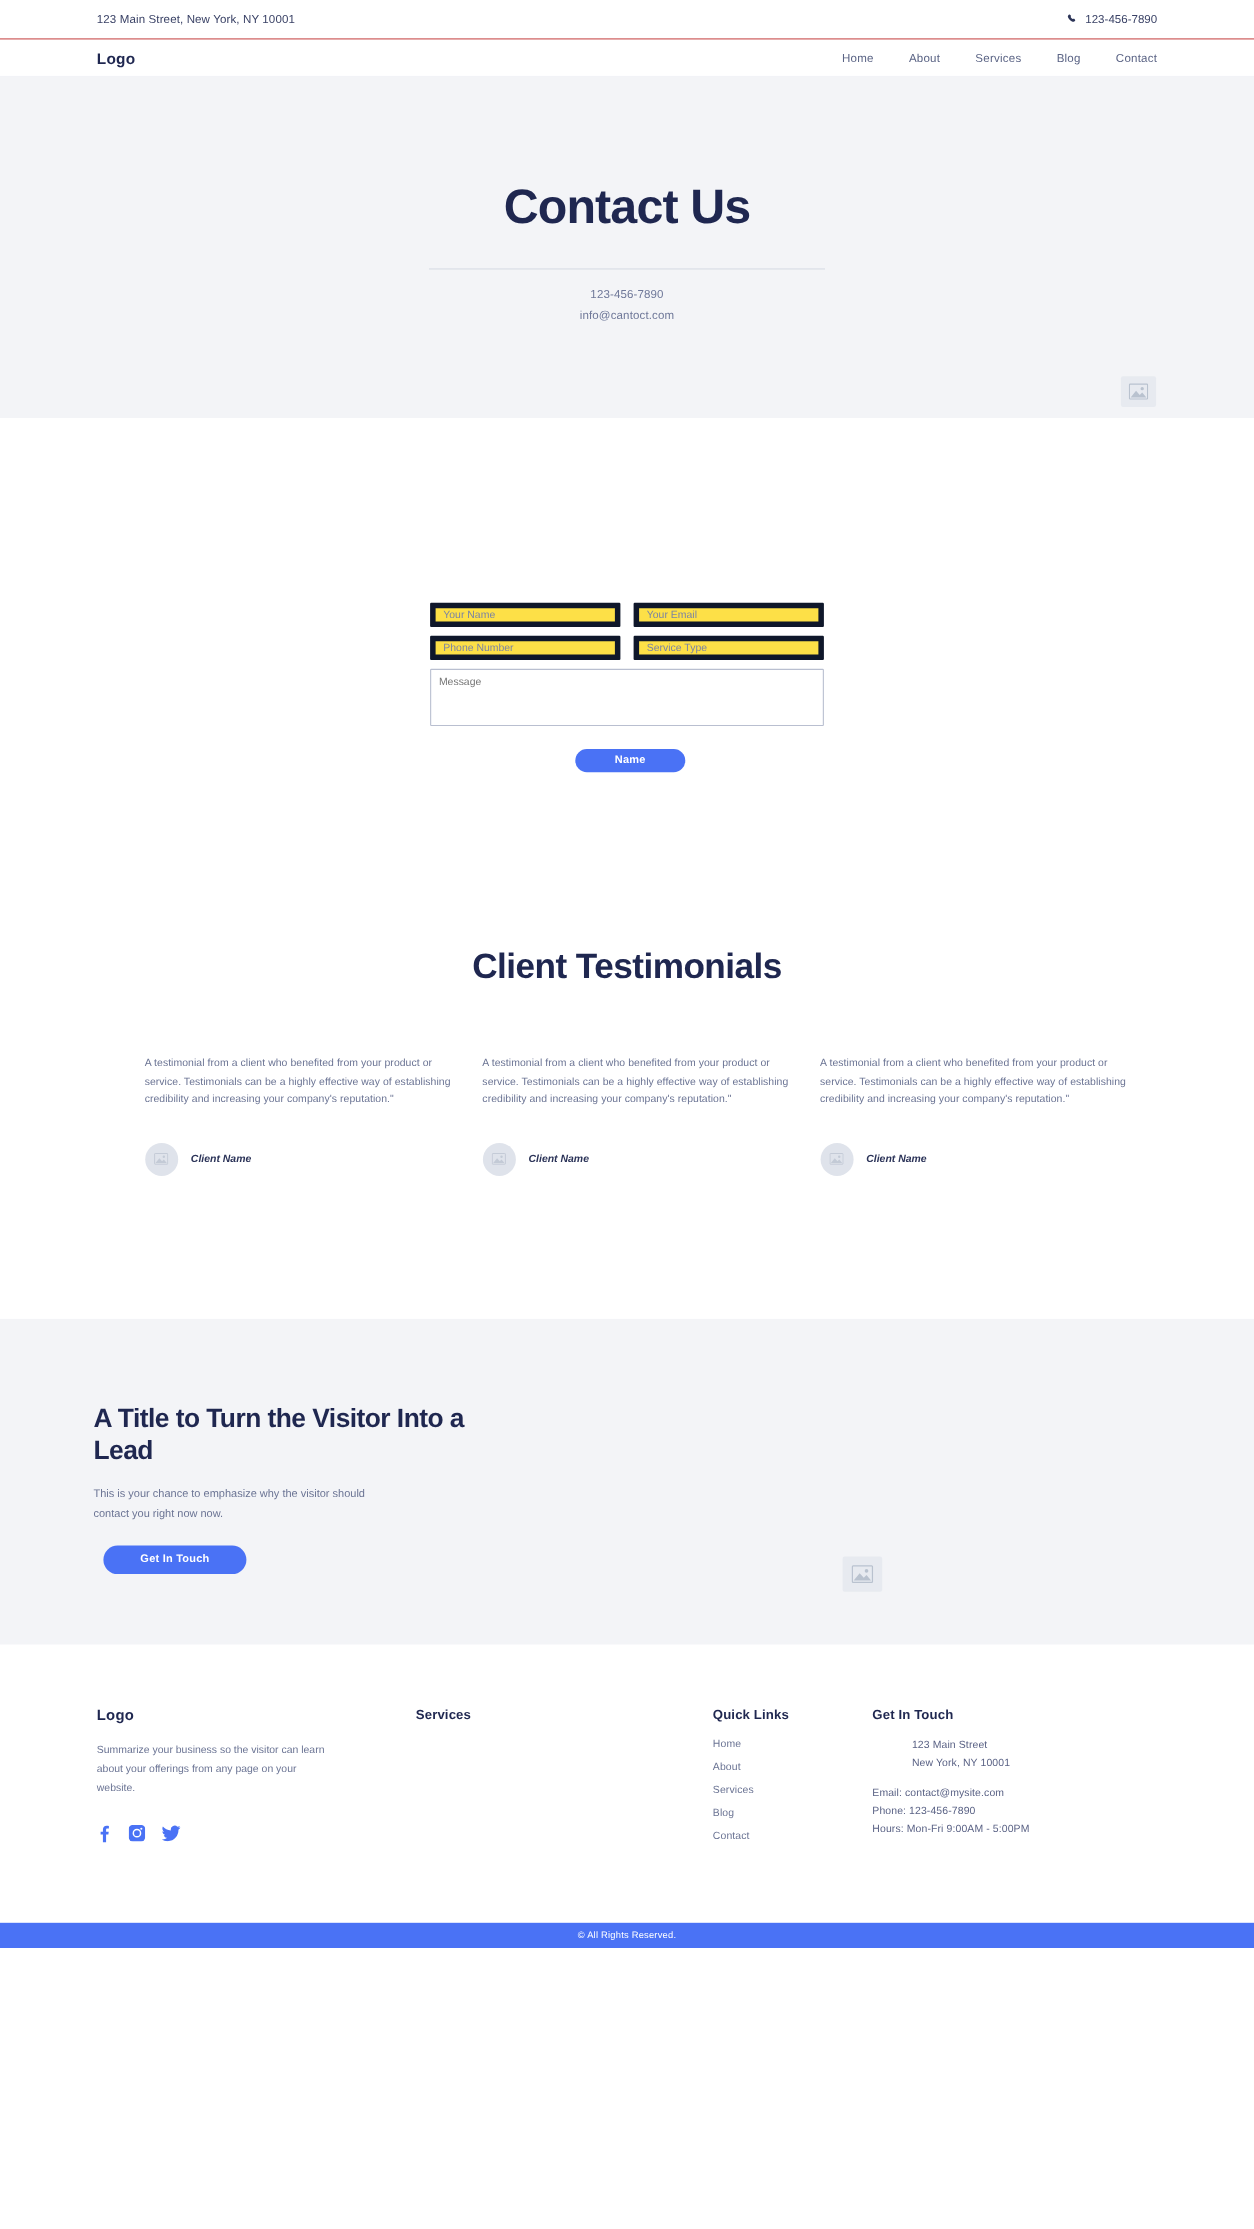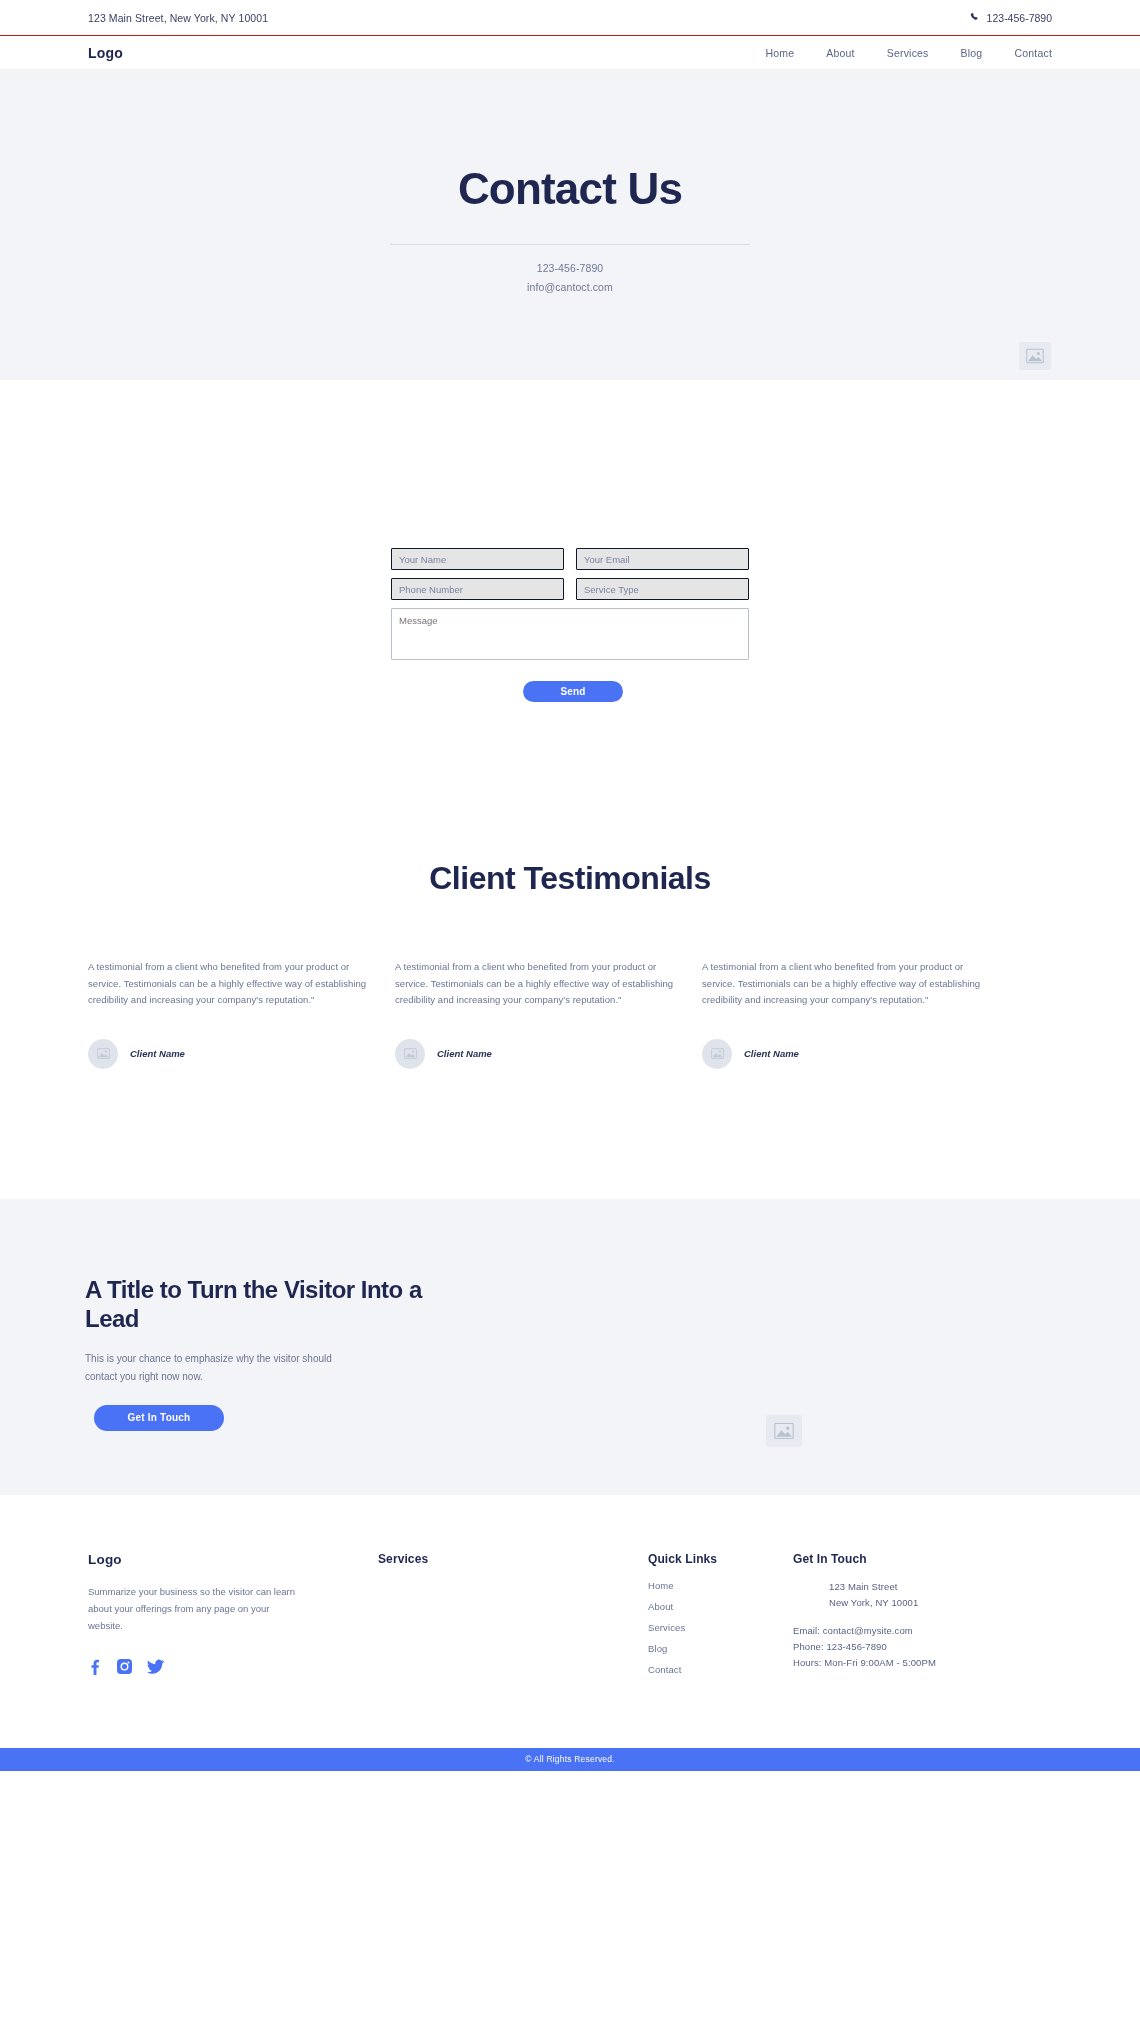--- a/index.html
+++ b/index.html
@@ -134,22 +134,22 @@
     margin: 30px auto 0 auto;
   }
   .form-row {
     display: flex;
     gap: 12px;
     margin-bottom: 8px;
   }
   .field {
     flex: 1;
     height: 22px;
-    border: 1px solid #0f172a;
-    background: #e5e5e5;
+    border: 5px solid #0f172a;
+    background: #fde047;
     font-family: "Liberation Sans", sans-serif;
     font-size: 9.5px;
     color: #6f7899;
     padding: 0 7px;
     border-radius: 1px;
     outline: none;
   }
   .field::placeholder { color: #7b84a3; }
   .field-msg {
     width: 100%;
@@ -198,20 +198,21 @@
     font-size: 32px;
     font-weight: bold;
     color: #1f2750;
     letter-spacing: -.5px;
   }
   .testimonial-grid {
     display: flex;
     gap: 0;
     margin-top: 62px;
     padding: 0 70px 0 88px;
+    justify-content: center;
   }
   .testimonial {
     width: 281px;
     margin-right: 26px;
   }
   .testimonial:last-child { margin-right: 0; }
   .testimonial-text {
     font-size: 9.5px;
     color: #6b7494;
     line-height: 1.75;
@@ -391,21 +392,21 @@
     <div class="form-row">
       <input class="field" type="text" placeholder="Your Name" style="">
       <input class="field" type="text" placeholder="Your Email" style="">
     </div>
     <div class="form-row">
       <input class="field" type="text" placeholder="Phone Number" style="">
       <input class="field" type="text" placeholder="Service Type" style="">
     </div>
     <textarea class="field-msg" placeholder="Message" style=""></textarea>
     <div class="send-wrap">
-      <button class="btn-primary btn-send">Send</button>
+      <button class="btn-primary btn-send">Name</button>
     </div>
   </form>
 </div>
 
 <div class="testimonials">
   <h2 class="section-title">Client Testimonials</h2>
   <div class="testimonial-grid">
 
     <div class="testimonial">
       <div class="testimonial-text">A testimonial from a client who benefited from your product or service. Testimonials can be a highly effective way of establishing credibility and increasing your company's reputation."</div>

